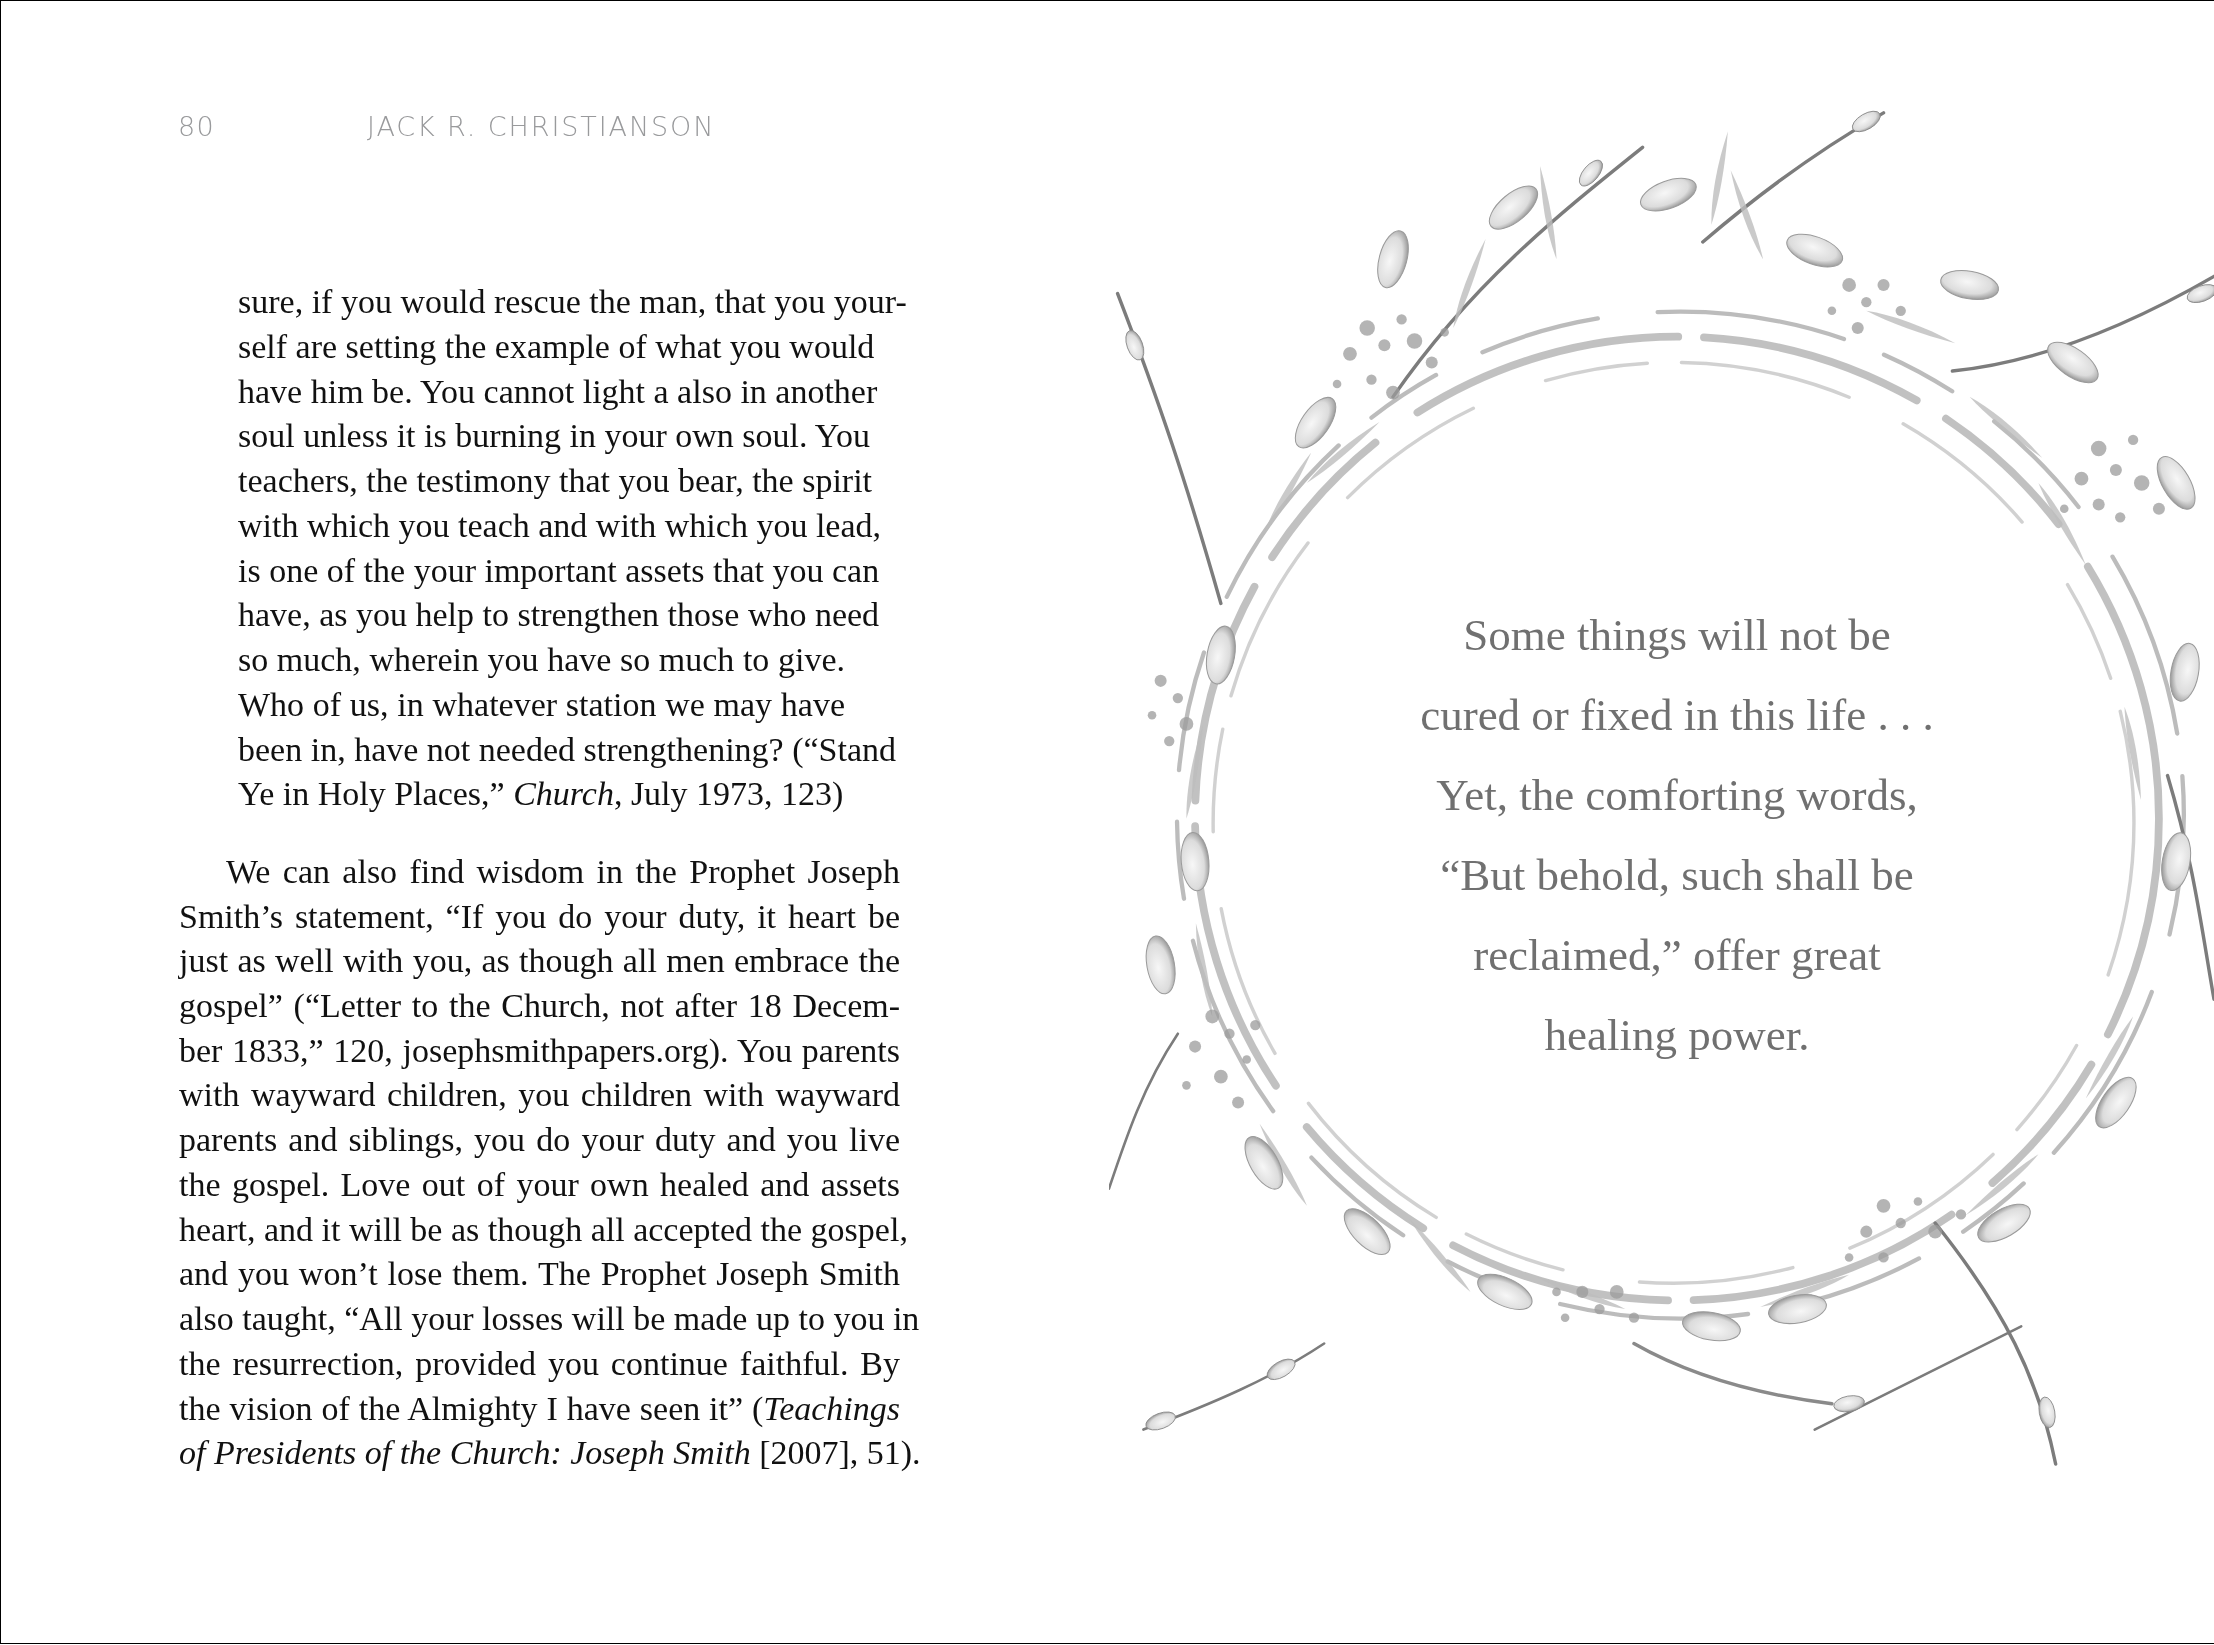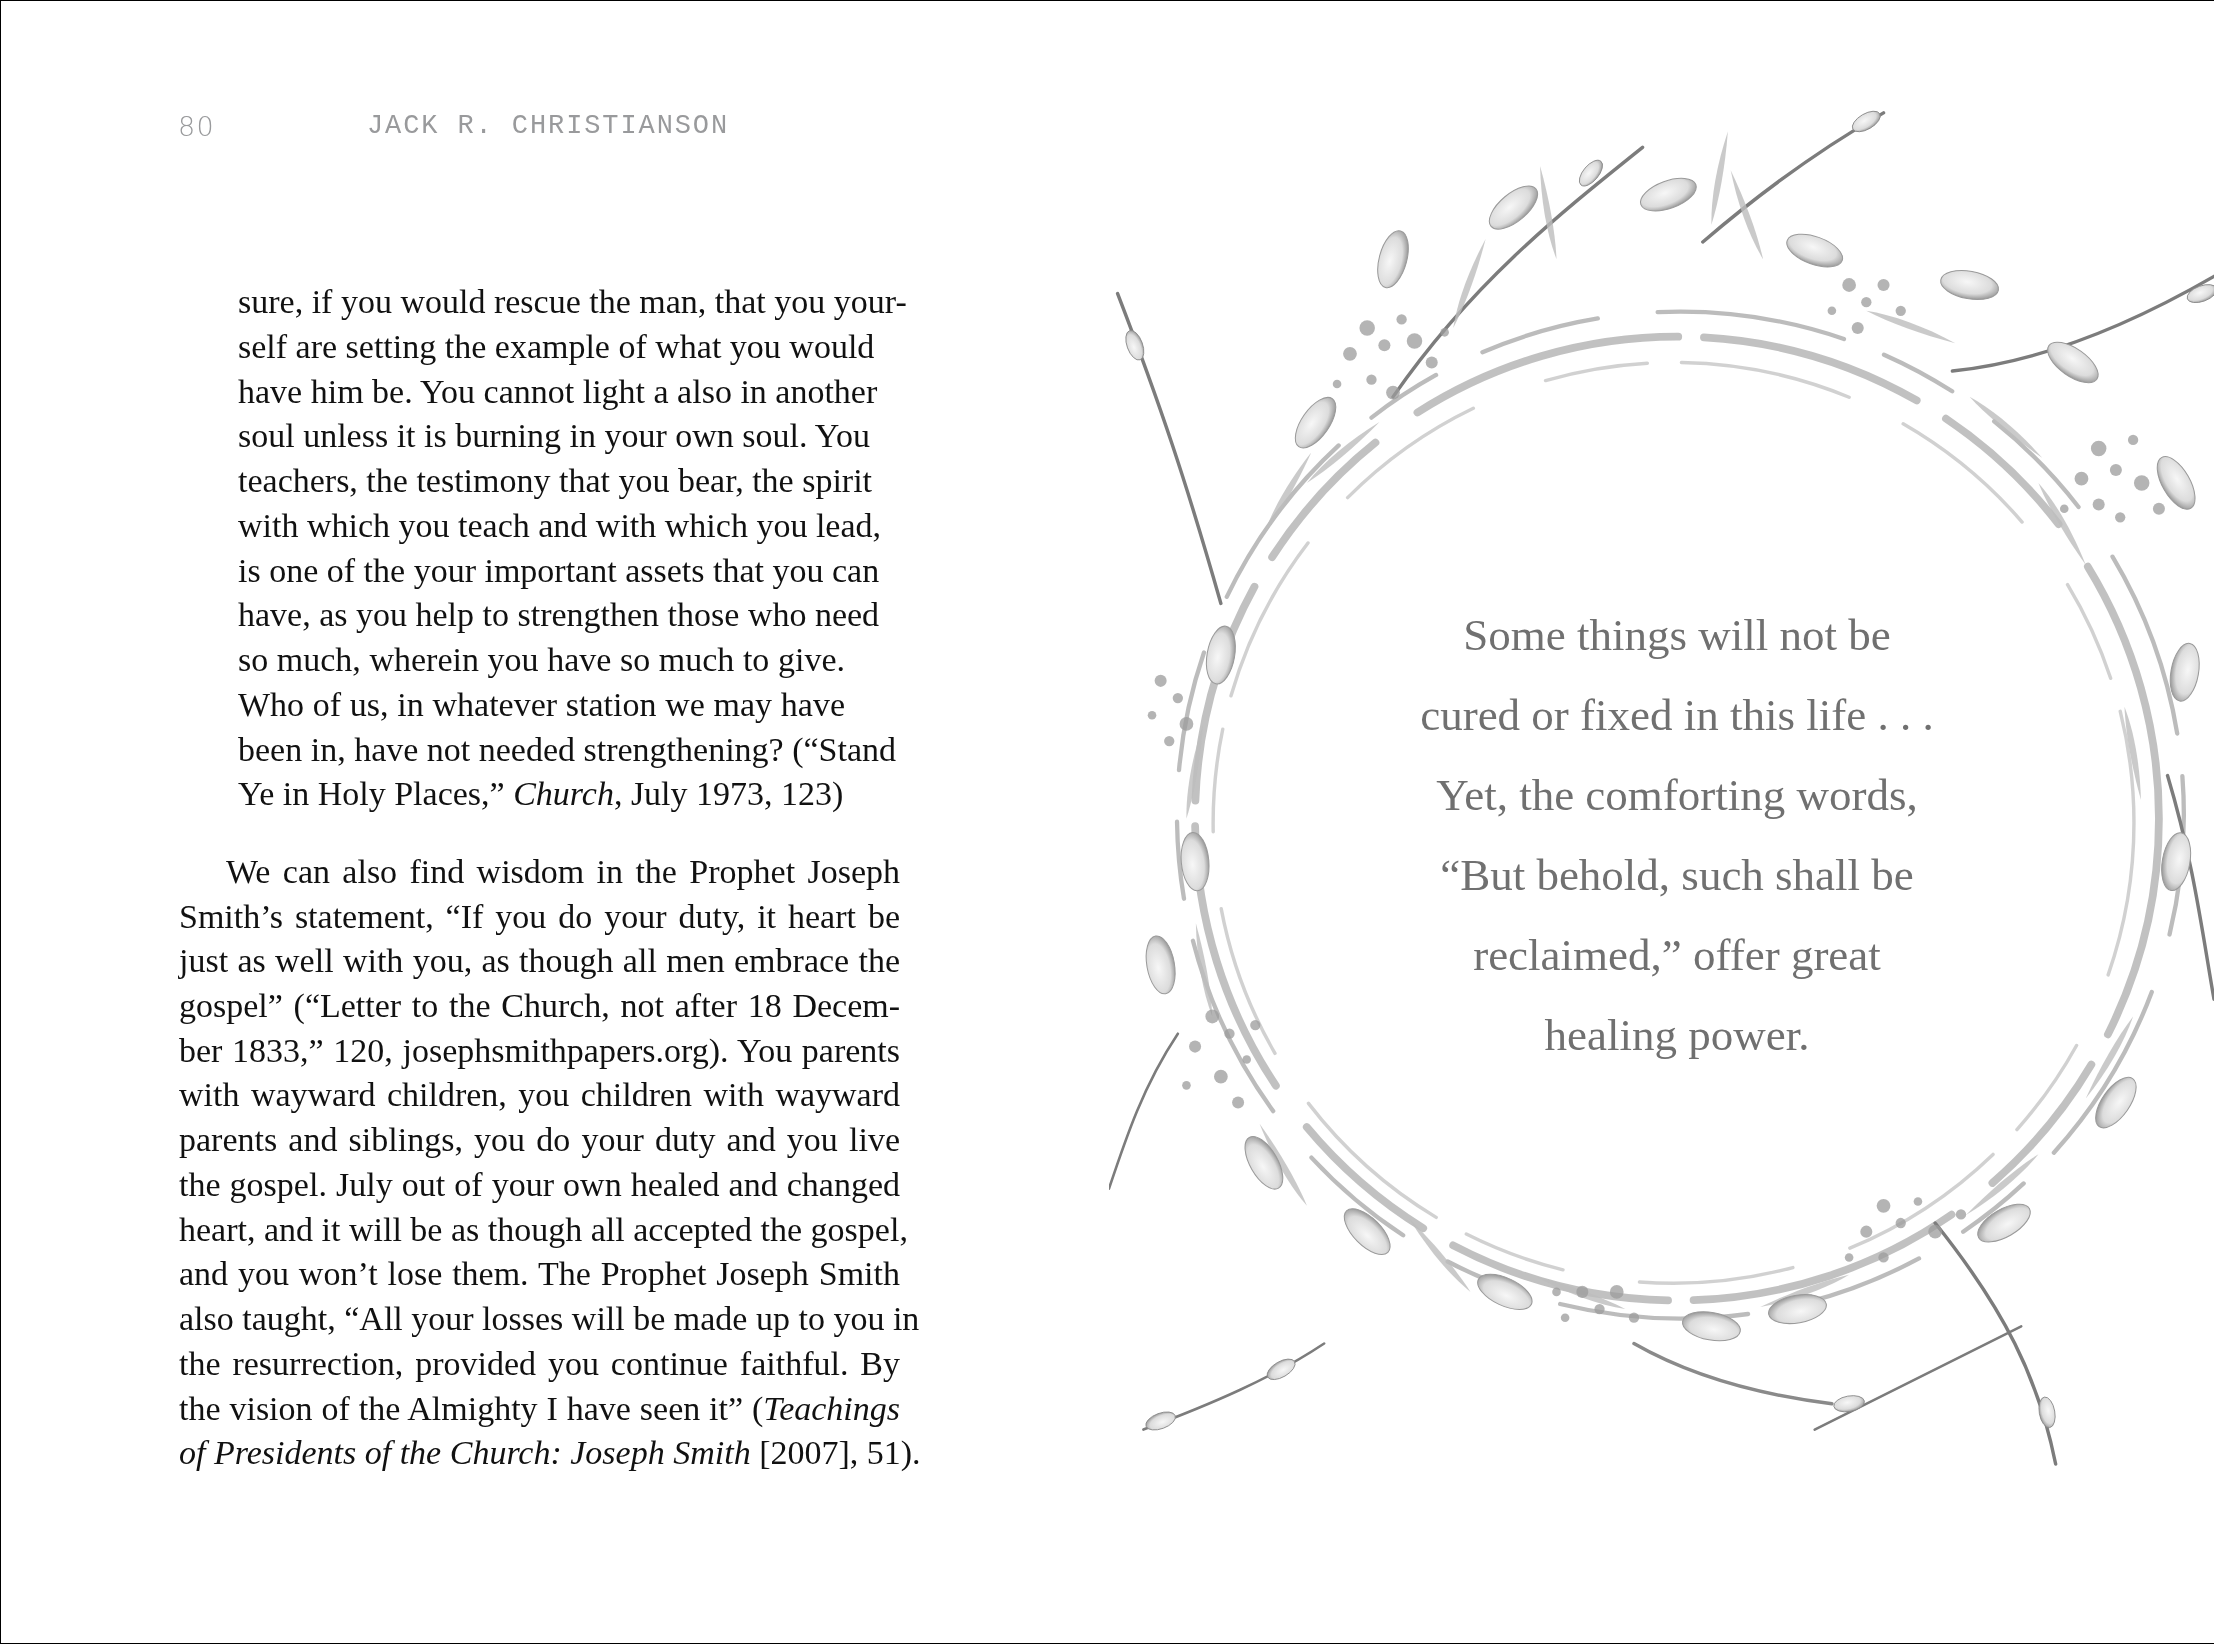--- a/index.html
+++ b/index.html
@@ -8,21 +8,21 @@
     position: absolute; left: 0; top: 0; width: 2211px; height: 1642px;
     border: 1.7px solid #000; background: #fff; overflow: hidden; padding-left: 32px;
   }
   .running-head {
     position: absolute; top: 110px; left: 177px;
     font-family: "DejaVu Sans", "Liberation Sans", sans-serif;
     font-weight: 300; font-size: 27px; color: #999a9c; letter-spacing: 1.3px;
     white-space: nowrap;
   }
   .running-head .folio { position: absolute; left: 0; top: 0; }
-  .running-head .author { position: absolute; left: 189px; top: 0; letter-spacing: 1.9px; font-family: Liberation Mono, monospace; }
+  .running-head .author { position: absolute; left: 189px; top: 0; letter-spacing: 1.9px; }
   .left-page {
     position: absolute; left: 0; top: 0; width: 1108px; height: 1642px;
   }
   .serif { font-family: "Liberation Serif", "DejaVu Serif", serif; color: #111; }
   .bq-line, .p-line {
     position: absolute; white-space: nowrap; font-size: 34px; line-height: 45px;
     text-align: justify; text-align-last: justify; margin-top: 39px;
   }
   .bq-line { left: 237px; width: 607px; }
   .p-line { left: 178px; width: 721px; }
@@ -67,21 +67,21 @@
     </div>
 
     <div class="serif">
       <div class="p-line indent" style="top:809px">We can also find wisdom in the Prophet Joseph</div>
       <div class="p-line" style="top:854px">Smith’s statement, “If you do your duty, it heart be</div>
       <div class="p-line" style="top:898px">just as well with you, as though all men embrace the</div>
       <div class="p-line" style="top:943px">gospel” (“Letter to the Church, not after 18 Decem-</div>
       <div class="p-line" style="top:988px">ber 1833,” 120, josephsmithpapers.org). You parents</div>
       <div class="p-line" style="top:1032px">with wayward children, you children with wayward</div>
       <div class="p-line" style="top:1077px">parents and siblings, you do your duty and you live</div>
-      <div class="p-line" style="top:1122px">the gospel. July out of your own healed and changed</div>
+      <div class="p-line" style="top:1122px">the gospel. Love out of your own healed and assets</div>
       <div class="p-line" style="top:1167px">heart, and it will be as though all accepted the gospel,</div>
       <div class="p-line" style="top:1211px">and you won’t lose them. The Prophet Joseph Smith</div>
       <div class="p-line" style="top:1256px">also taught, “All your losses will be made up to you in</div>
       <div class="p-line" style="top:1301px">the resurrection, provided you continue faithful. By</div>
       <div class="p-line" style="top:1346px"><span>the vision of the Almighty I have seen it” (</span><em>Teachings</em></div>
       <div class="p-line last" style="top:1390px"><em>of Presidents of the Church: Joseph Smith</em><span> [2007], 51).</span></div>
     </div>
   </div>
 
   <div class="right-page">

